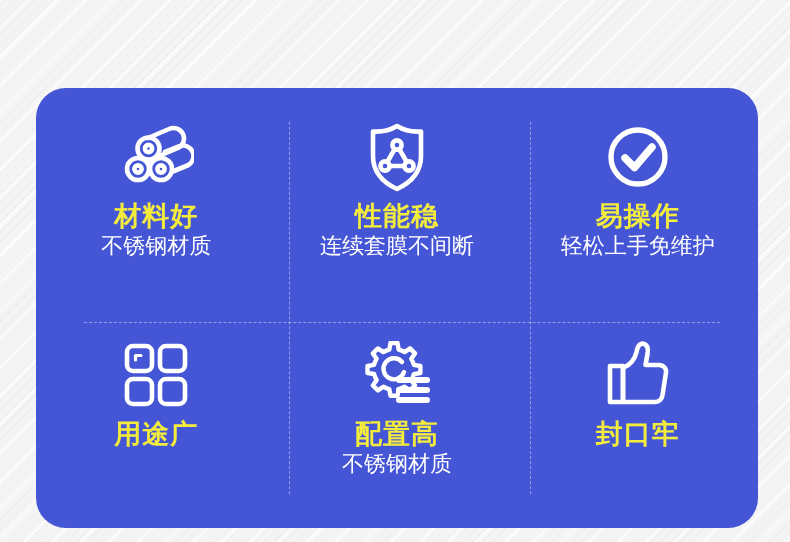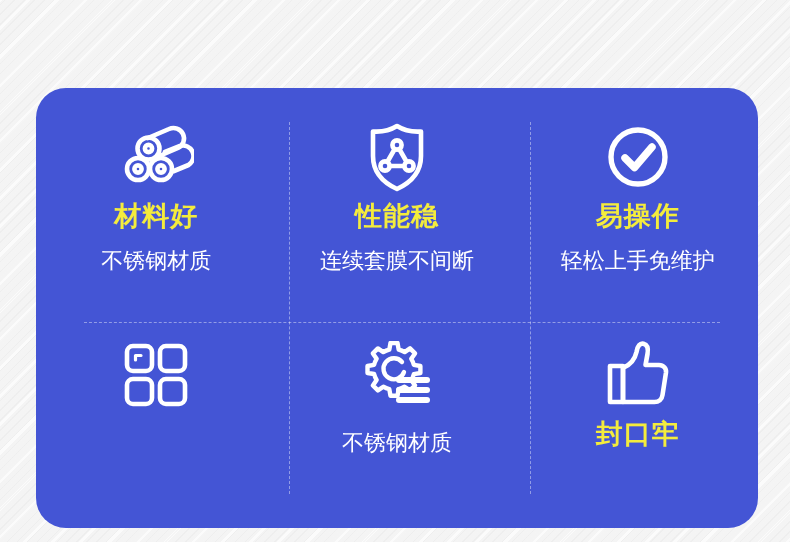--- a/index.html
+++ b/index.html
@@ -72,21 +72,21 @@
     font-weight:bold;
     letter-spacing:1px;
     line-height:1.1;
     margin-top:6px;
     white-space:nowrap;
   }
   .cell-sub {
     color:#ffffff;
     font-size:22px;
     line-height:1.25;
-    margin-top:15px;
+    margin-top:0;
     white-space:nowrap;
   }
 
   
   .v-divider {
     position:absolute;
     top:34px;
     width:0;
     height:372px;
     border-left:1px dashed rgba(255,255,255,0.42);
@@ -157,35 +157,37 @@
     <div class="feature-cell row2">
       <div class="cell-icon">
         <svg width="66" height="66" viewBox="0 0 66 66" fill="none" stroke="#ffffff" stroke-width="4.6" stroke-linecap="round" stroke-linejoin="round">
           <rect x="4" y="4" width="25" height="25" rx="6"></rect>
           <rect x="37" y="4" width="25" height="25" rx="6"></rect>
           <rect x="4" y="37" width="25" height="25" rx="6"></rect>
           <rect x="37" y="37" width="25" height="25" rx="6"></rect>
           <path d="M12.5 18 L12.5 13.5 L18 13.5" stroke-width="3.2"></path>
         </svg>
       </div>
+      <div class="cell-title">用途广</div>
     </div>
 
     <div class="feature-cell row2">
       <div class="cell-icon">
         <svg width="70" height="68" viewBox="0 0 70 68" fill="none" stroke="#ffffff" stroke-width="4.4" stroke-linecap="round" stroke-linejoin="round">
 
           <path d="M28.5 2 L35.5 2 L36.7 8.6 a20 20 0 0 1 6 2.5 L48 7.4 L53 12.4 L49.3 17.8 a20 20 0 0 1 2.5 6 L58.4 25 L58.4 32 L51.8 33.2 a20 20 0 0 1 -2.5 6 L53 44.4 L48 49.4 L42.6 45.7 a20 20 0 0 1 -6 2.5 L35.5 54.8 L28.5 54.8 L27.3 48.2 a20 20 0 0 1 -6 -2.5 L15.9 49.4 L10.9 44.4 L14.6 39 a20 20 0 0 1 -2.5 -6 L5.5 32 L5.5 25 L12.1 23.8 a20 20 0 0 1 2.5 -6 L10.9 12.4 L15.9 7.4 L21.3 11.1 a20 20 0 0 1 6 -2.5 Z"></path>
 
           <path d="M40 21 a10.5 10.5 0 1 0 2 10"></path>
 
           <path d="M37 39 L65 39" stroke-width="6"></path>
           <path d="M37 49 L65 49" stroke-width="6"></path>
           <path d="M37 59 L65 59" stroke-width="6"></path>
         </svg>
       </div>
+      <div class="cell-title">配置高</div>
       <div class="cell-sub">不锈钢材质</div>
     </div>
 
     <div class="feature-cell row2">
       <div class="cell-icon">
         <svg width="64" height="70" viewBox="0 0 64 70" fill="none" stroke="#ffffff" stroke-width="4.6" stroke-linecap="round" stroke-linejoin="round">
           <path d="M4 26 L17 26 L17 62 L4 62 Z"></path>
           <path d="M17 28 C24 25 29 19 30.5 12 C31.5 6 34 3 37.5 3.8 C41 4.7 42.5 8.5 41.5 14 L39.5 25 L53 25 C57.5 25 60.5 28.5 60 32.5 L56.5 55 C56 59.5 52.5 62 48.5 62 L17 62 Z"></path>
         </svg>
       </div>

